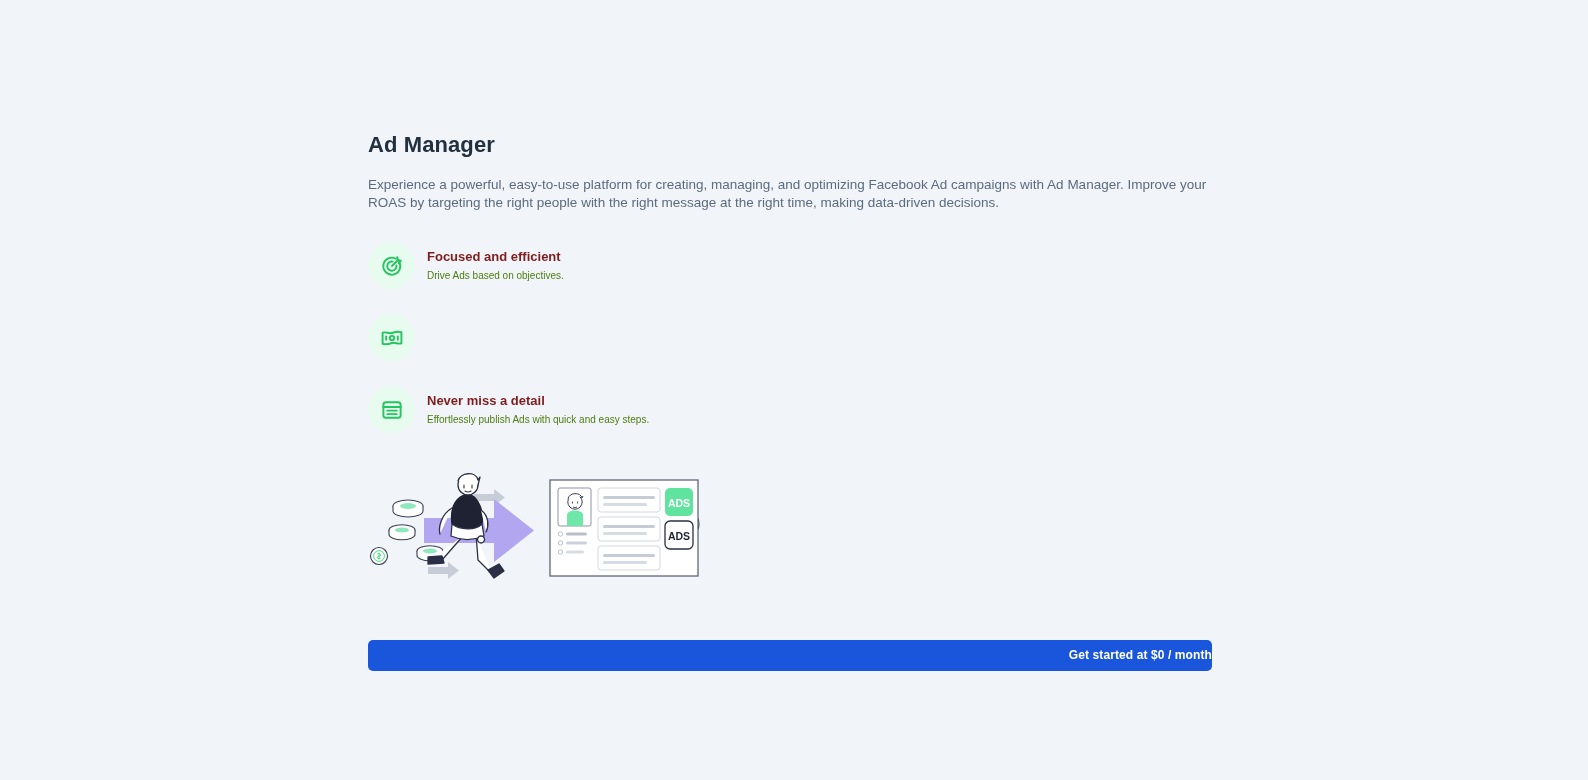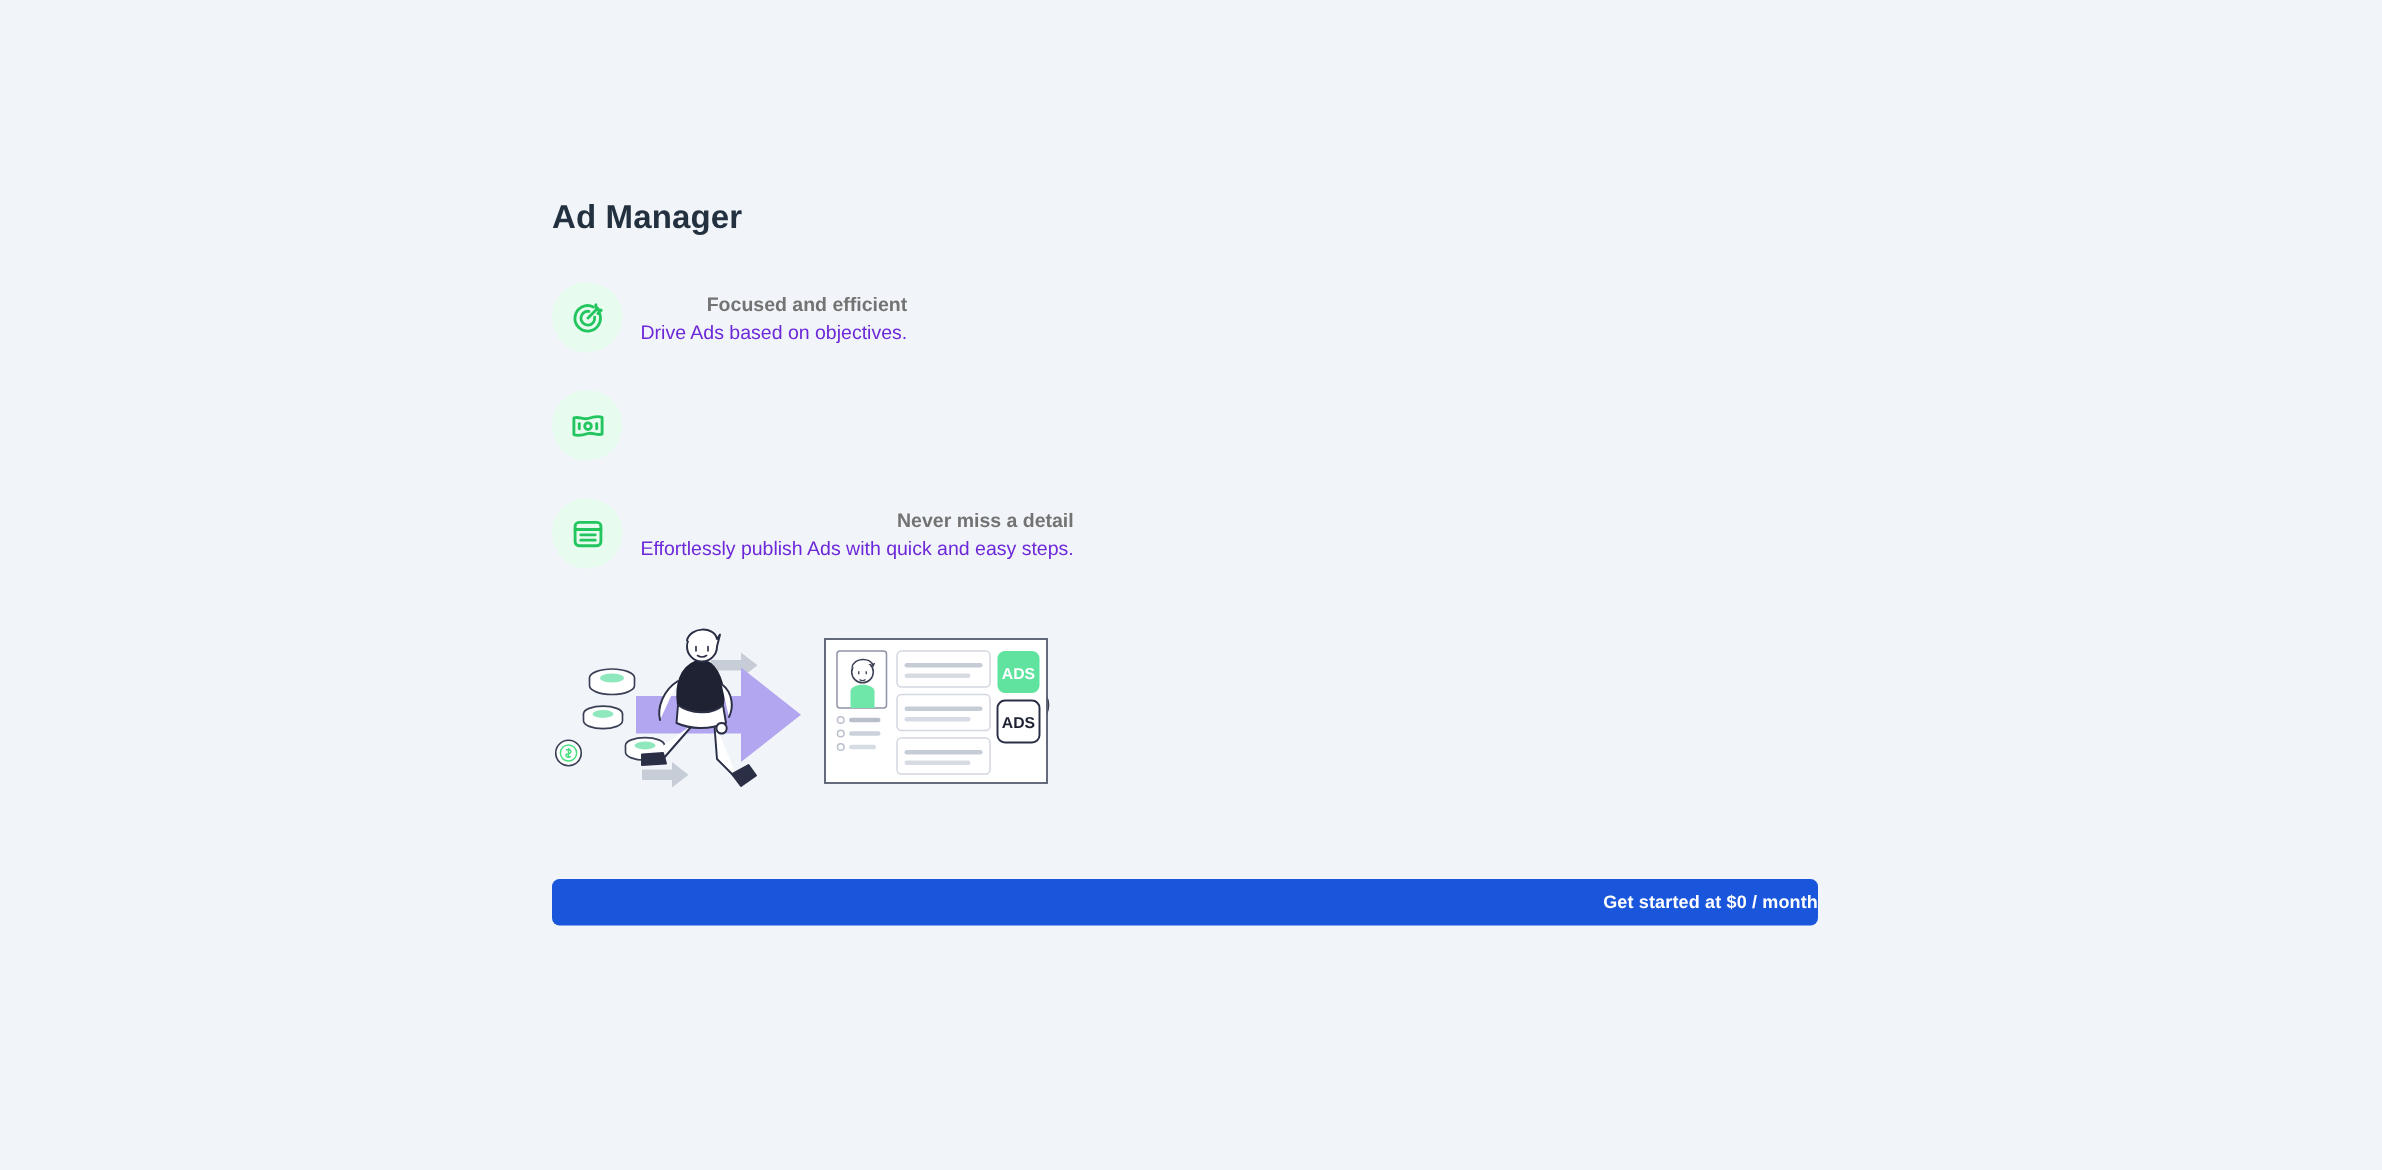--- a/index.html
+++ b/index.html
@@ -68,29 +68,28 @@
     flex: 0 0 47px;
     margin-right: 12px;
   }
   .feature-icon-wrap svg { display: block; }
 
   .feature-text { padding-top: 1px; }
 
   .feature-title {
     font-size: 13px;
     font-weight: bold;
-    color: #737373;
+    color: #7f1d1d;
     line-height: 17px;
     margin: 0 0 2px 0;
-    text-align: right;
   }
 
   .feature-sub {
-    font-size: 13px;
-    color: #6d28d9;
+    font-size: 10px;
+    color: #4d7c0f;
     line-height: 17px;
     margin: 0;
   }
 
   
   .illustration {
     position: relative;
     height: 140px;
     margin-top: 22px;
     display: flex;
@@ -119,20 +118,21 @@
   }
 </style>
 </head>
 <body>
 
 <div class="page">
   <div class="content">
 
     <h1 class="page-title">Ad Manager</h1>
 
+    <p class="page-desc">Experience a powerful, easy-to-use platform for creating, managing, and optimizing Facebook Ad campaigns with Ad Manager. Improve your ROAS by targeting the right people with the right message at the right time, making data-driven decisions.</p>
 
     <div class="features">
 
       <div class="feature">
         <div class="feature-icon-wrap">
           <svg width="24" height="24" viewBox="0 0 24 24" fill="none" stroke="#22c55e" stroke-width="1.9" stroke-linecap="round" stroke-linejoin="round">
             <path d="M19.3 8.2A8.5 8.5 0 1 1 15.6 4.6"></path>
             <path d="M16.4 11.4A4.6 4.6 0 1 1 12.6 7.6"></path>
             <path d="M12 12 L18.5 5.5"></path>
             <path d="M17.2 3.2 L17.6 6.4 L20.8 6.8 L18.6 9"></path>

